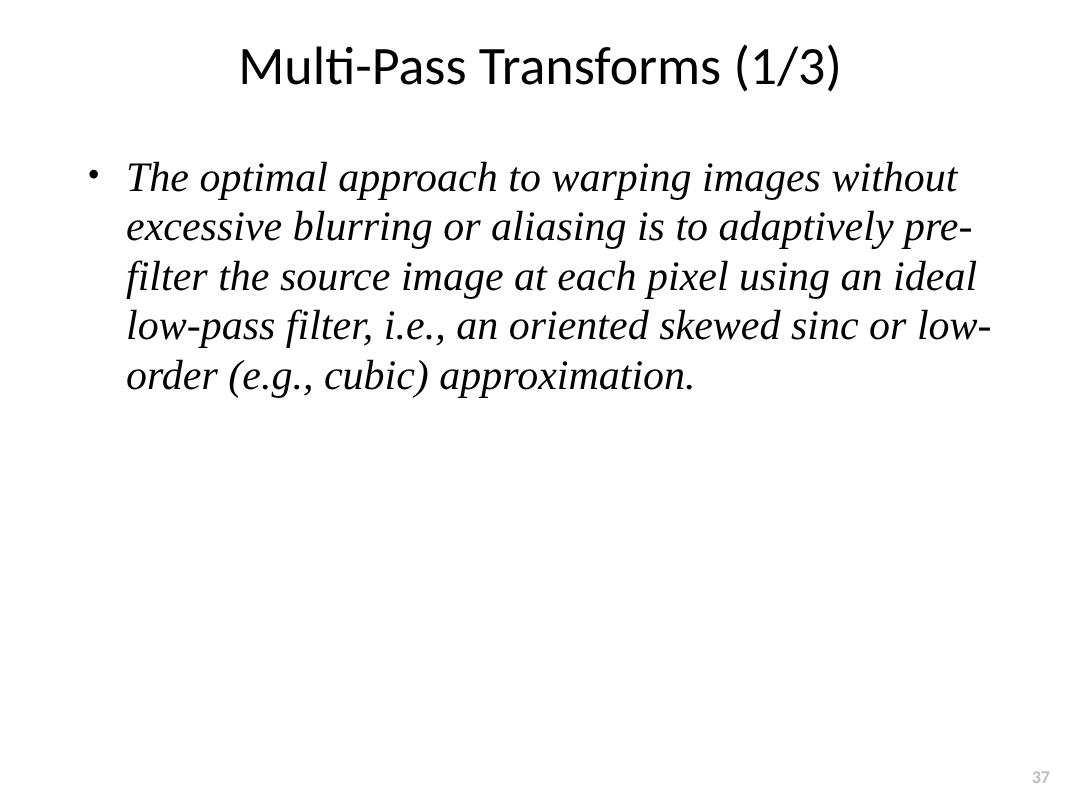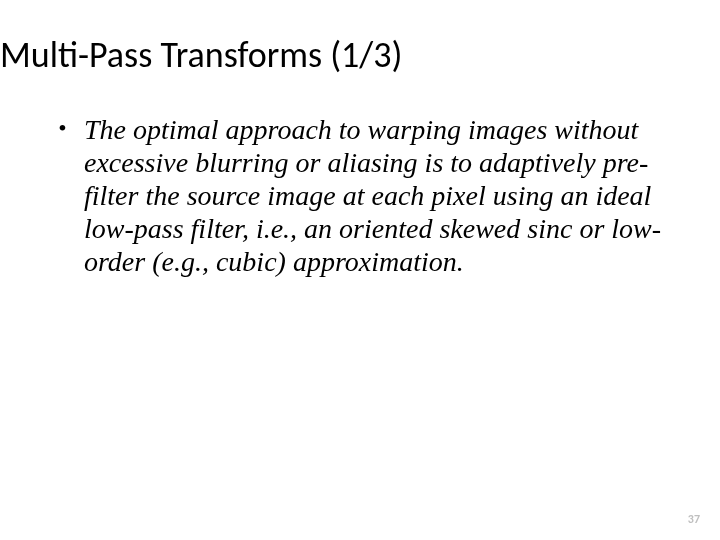--- a/index.html
+++ b/index.html
@@ -15,22 +15,22 @@
   .slide {
     position: relative;
     width: 720px;
     height: 540px;
     box-sizing: border-box;
   }
   .title {
     font-family: Calibri, Arial, sans-serif;
     font-size: 36px;
     font-weight: 400;
-    text-align: left;
-    padding-top: 33px;
+    text-align: center;
+    padding-top: 22px;
     letter-spacing: 0px;
   }
   .body {
     padding: 36px 54px 0 54px;
   }
   ul.bullets {
     list-style: none;
     margin: 0;
     padding: 0;
   }

